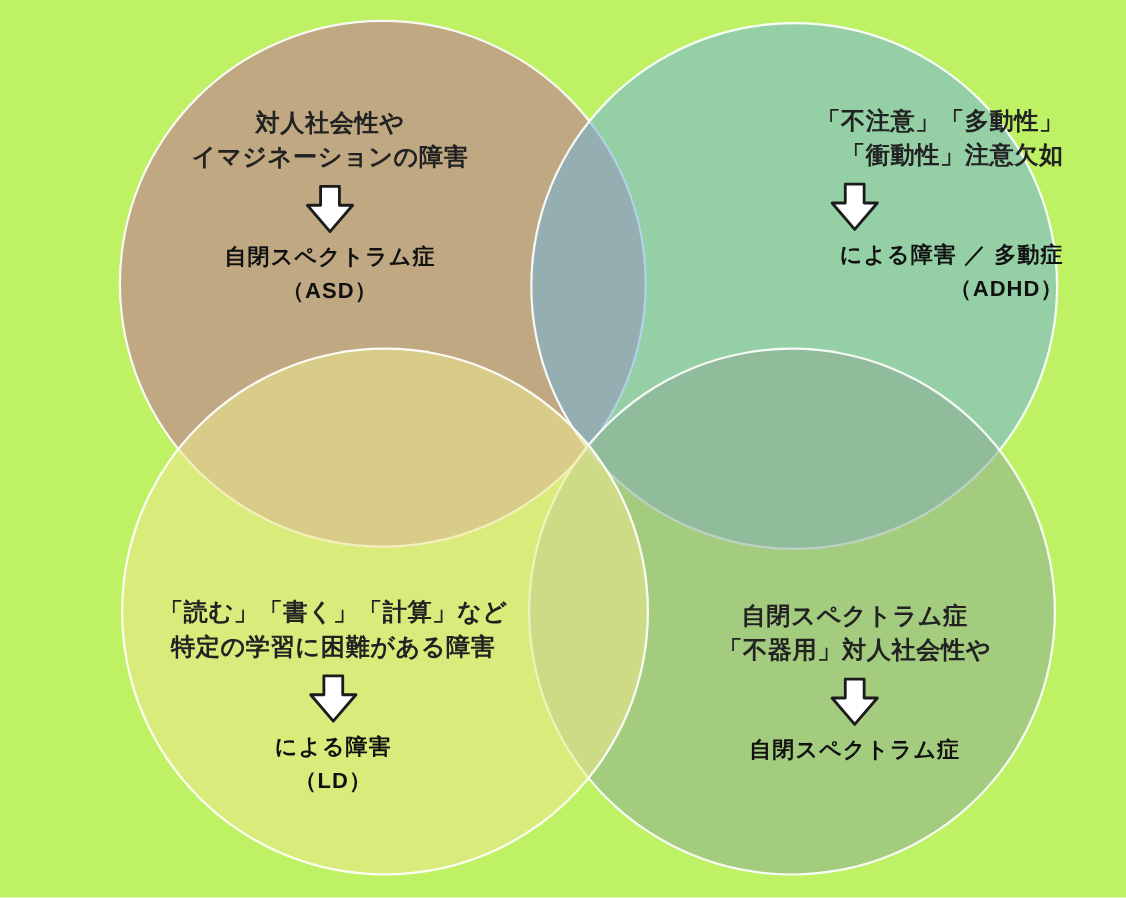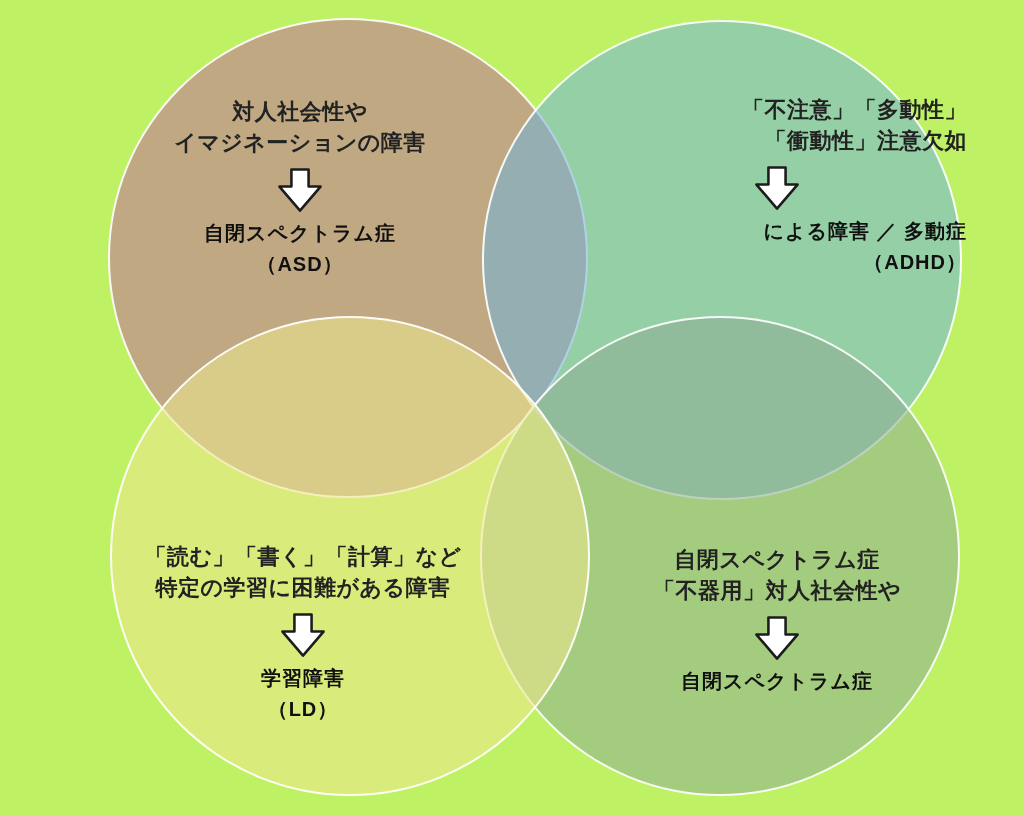--- a/index.html
+++ b/index.html
@@ -68,21 +68,21 @@
   <div class="label label-ld">
     <div class="desc">
       <span>「読む」「書く」「計算」など</span><br>
       <span>特定の学習に困難がある障害</span>
     </div>
     <div class="arrow-wrap">
       <svg width="48" height="52" viewBox="0 0 56 52">
         <path d="M18,2 L38,2 L38,22 L52,22 L28,50 L4,22 L18,22 Z" fill="#ffffff" stroke="#1c1c1c" stroke-width="3" stroke-linejoin="round"></path>
       </svg>
     </div>
-    <div class="title">学習障害</div>
+    <div class="title">による障害</div>
     <div class="abbr">（LD）</div>
   </div>
 
   <div class="label label-dcd">
     <div class="desc">
       <span>自閉スペクトラム症</span><br>
       <span>「不器用」対人社会性や</span>
     </div>
     <div class="arrow-wrap">
       <svg width="48" height="52" viewBox="0 0 56 52">

